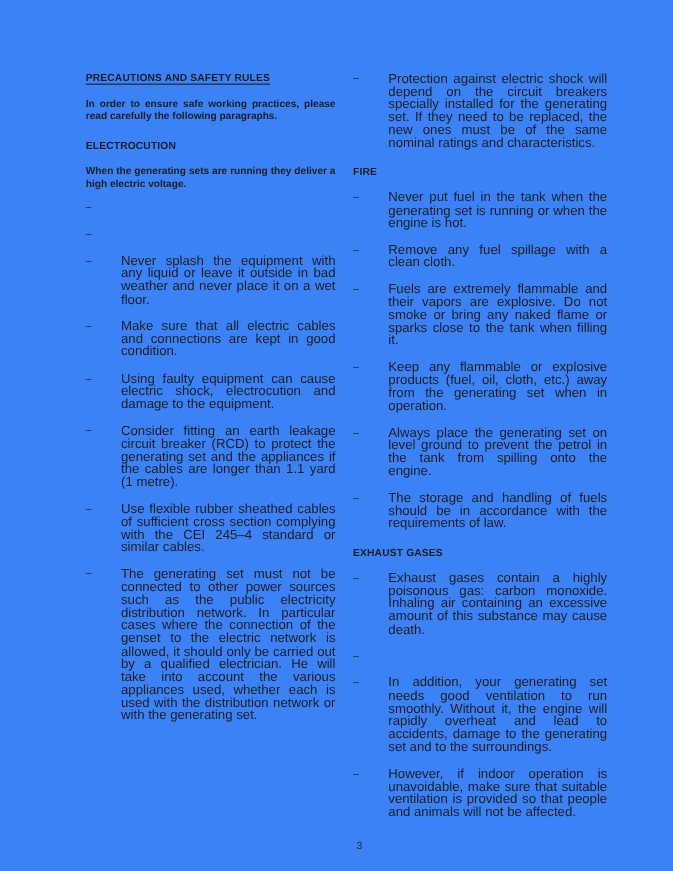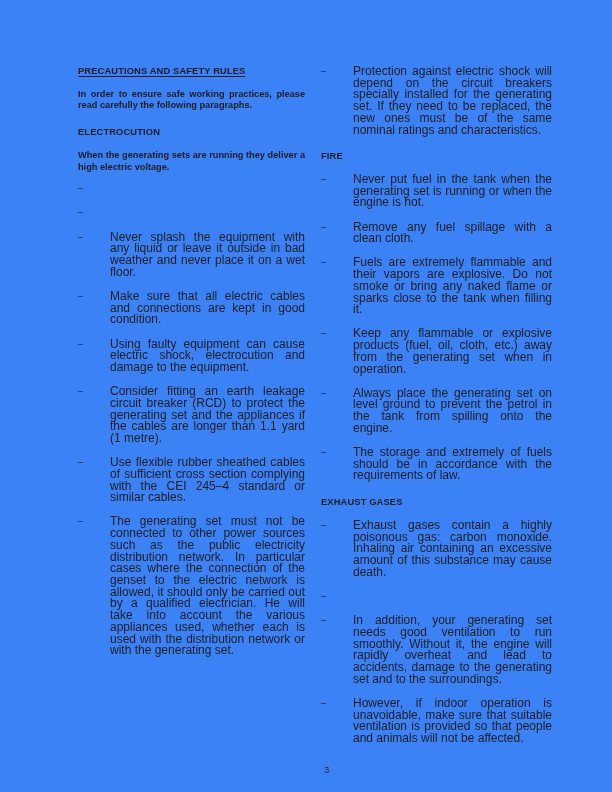--- a/index.html
+++ b/index.html
@@ -136,21 +136,21 @@
         <div class="block bullet">
           <span class="dash">–</span>
           <span class="bullet-text">Keep any flammable or explosive products (fuel, oil, cloth, etc.) away from the generating set when in operation.</span>
         </div>
         <div class="block bullet">
           <span class="dash">–</span>
           <span class="bullet-text">Always place the generating set on level ground to prevent the petrol in the tank from spilling onto the engine.</span>
         </div>
         <div class="block bullet">
           <span class="dash">–</span>
-          <span class="bullet-text">The storage and extremely of fuels should be in accordance with the requirements of law.</span>
+          <span class="bullet-text">The storage and handling of fuels should be in accordance with the requirements of law.</span>
         </div>
         <div class="block heading">EXHAUST GASES</div>
         <div class="block bullet">
           <span class="dash">–</span>
           <span class="bullet-text">Exhaust gases contain a highly poisonous gas: carbon monoxide. Inhaling air containing an excessive amount of this substance may cause death.</span>
         </div>
         <div class="block bullet">
           <span class="dash">–</span>
         </div>
         <div class="block bullet">

